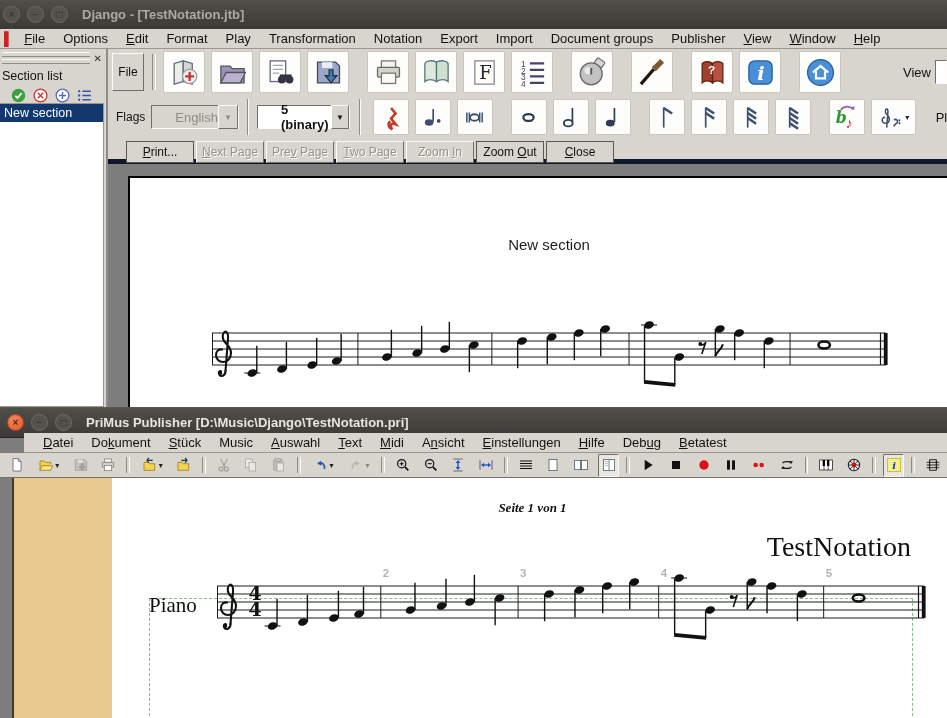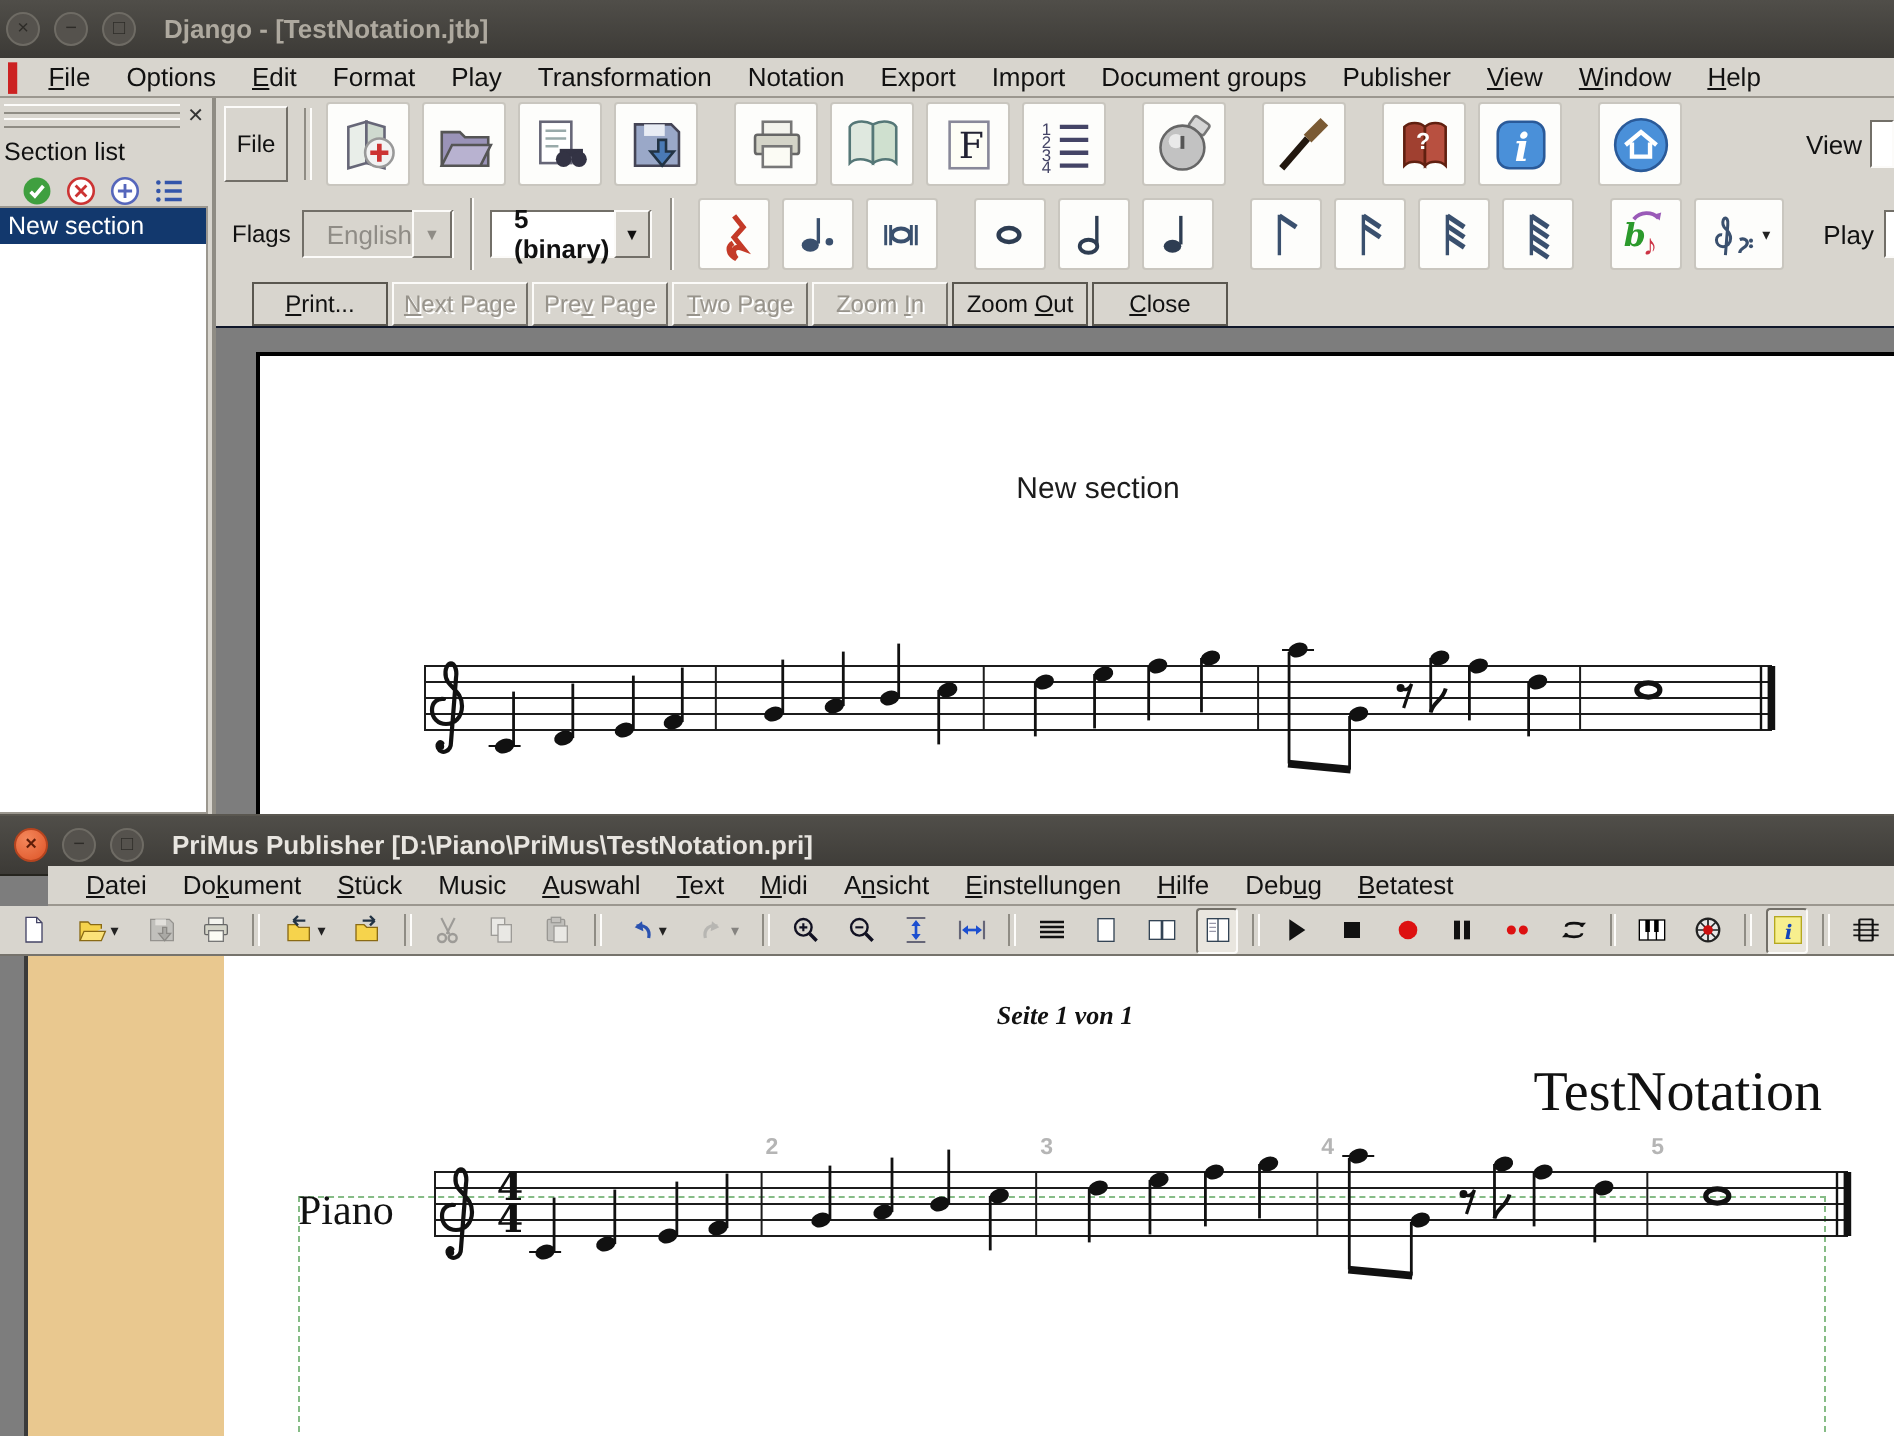--- a/index.html
+++ b/index.html
@@ -35,31 +35,31 @@
   .caret{font-size:8px;color:#222;margin-left:1px;}
   .btn{display:inline-block;text-align:center;background:#d8d5ce;font-size:12px;
     padding:3px 0;box-sizing:border-box;}
   .btn.off{color:#97938b;text-shadow:1px 1px 0 #fff;}
   
   #dj-toolbar{top:49px;left:108px;width:839px;height:46px;background:#d8d5ce;
     border-bottom:1px solid #9b978f;display:flex;align-items:center;}
   #dj-flags{top:95px;left:108px;width:839px;height:44px;background:#d8d5ce;
     border-bottom:1px solid #9b978f;display:flex;align-items:center;}
   #dj-printbar{top:139px;left:108px;width:839px;height:25px;background:#d8d5ce;
-    border-bottom:1px solid #0f172a;}
+    border-bottom:5px solid #0f172a;}
   #dj-preview{top:164px;left:108px;width:839px;height:554px;background:#7d7d7d;overflow:hidden;}
   #dj-page{position:absolute;left:20px;top:12px;width:840px;height:560px;background:#fff;
     border-left:2px solid #000;border-top:2px solid #000;}
   #dj-sidebar{top:49px;left:0;width:108px;height:358px;background:#d8d5ce;
     border-right:2px solid #8f8c84;box-sizing:border-box;}
   .grip{height:3px;margin:3px 10px 0 2px;border-top:1px solid #fdfcfa;border-bottom:1px solid #8f8c84;}
   #sec-list-body{position:absolute;top:54px;left:0;right:2px;bottom:0;background:#fff;border:1px solid #9b978f;border-left:none;}
   .sel-item{background:#12386d;color:#fff;padding:2px 4px;font-size:12.5px;white-space:nowrap;}
   .combo{display:inline-flex;align-items:center;background:#fff;height:24px;box-sizing:border-box;
-    padding-left:11px;position:relative;}
+    padding-left:23px;position:relative;}
   .combo .cbtn{width:18px;height:100%;margin-left:auto;background:#d8d5ce;display:flex;
     align-items:center;justify-content:center;font-size:8px;}
   .combo.disabled{background:#d8d5ce;color:#8f8c86;}
   .fieldcut{background:#fff;height:22px;}
   
   #primus{top:407px;left:0;width:947px;height:311px;}
   #pr-doc{position:absolute;top:71px;left:0;width:947px;height:240px;background:#fff;margin-left:12px;}
   .tan{position:absolute;top:0;bottom:-400px;background:#e9c88f;}
   #pr-toolbar{position:absolute;top:46px;left:0;width:947px;height:25px;background:#d8d5ce;
     border-bottom:1px solid #76736c;display:flex;align-items:center;padding-left:3px;box-sizing:border-box;}
@@ -414,21 +414,21 @@
         <div class="sel-item">New section</div>
       </div>
     </div>
   </div>
 
   <div class="abs" id="primus">
     <div class="abs titlebar" style="top:0;border-top:1px solid #5a5750;">
       <span class="wbtn close-active">×</span>
       <span class="wbtn">−</span>
       <span class="wbtn">□</span>
-      <span class="wtitle" style="color:#e8e5e0;">PriMus Publisher [D:\Piano\PriMus\TestNotation.pri]</span>
+      <span class="wtitle" style="color:#e8e5e0;">PriMus Publisher [D:\Music\Django\TestNotation.pri]</span>
     </div>
     <div class="abs menubar" style="top:26px;margin-left:24px;" id="pr-menu">
         <span class="mi"><u>D</u>atei</span>
         <span class="mi">Do<u>k</u>ument</span>
         <span class="mi"><u>S</u>tück</span>
         <span class="mi">Music</span>
         <span class="mi"><u>A</u>uswahl</span>
         <span class="mi"><u>T</u>ext</span>
         <span class="mi"><u>M</u>idi</span>
         <span class="mi">A<u>n</u>sicht</span>

